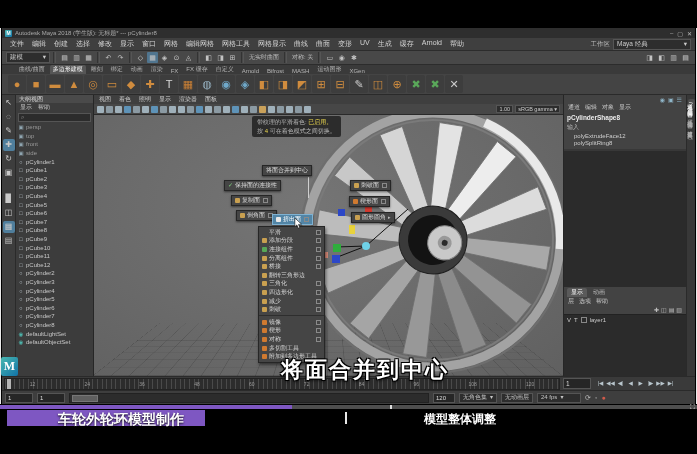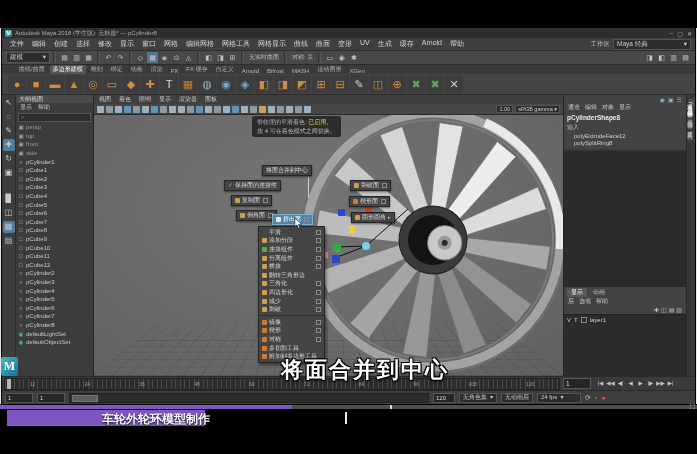--- a/index.html
+++ b/index.html
@@ -117,21 +117,21 @@
      text-shadow:-1px -1px 0 #000,1px -1px 0 #000,-1px 1px 0 #000,1px 1px 0 #000,0 2px 3px rgba(0,0,0,.7);}
   .keybadge{position:absolute;left:20px;top:361px;background:#46729e;border:1px solid #9fc3e0;border-radius:2px;color:#fff;font-size:9px;font-weight:bold;padding:1px 5px;}
   .mlogo{position:absolute;left:1px;top:357px;width:17px;height:19px;background:linear-gradient(135deg,#49b8b0,#1273a8);border-radius:2px;color:#fff;
      font-family:"Liberation Serif",serif;font-weight:bold;font-size:12px;text-align:center;line-height:19px;}
   .progress-track{position:absolute;left:0;top:405px;width:697px;height:4px;background:#4e4e4e;}
   .progress-fill{position:absolute;left:0;top:0;height:4px;background:#7e57c2;}
   .progress-tick{position:absolute;left:390px;top:0;width:2px;height:4px;background:#ddd;}
   .fs-icon{position:absolute;right:2px;top:403px;color:#ddd;font-size:7px;}
   .chapters{position:absolute;left:0;top:410px;width:697px;height:16px;}
   .chap-hl{position:absolute;left:7px;top:0;width:198px;height:16px;background:#7e57c2;}
-  .chap1{position:absolute;left:58px;top:1px;color:#fff;font-size:12px;font-weight:bold;text-shadow:0 1px 2px #000;margin-left:44px;}
+  .chap1{position:absolute;left:58px;top:1px;color:#fff;font-size:14px;font-weight:bold;text-shadow:0 1px 2px #000;}
   .chap-div{position:absolute;left:345px;top:2px;height:12px;border-left:2px dashed #e8e8e8;}
   .chap2{position:absolute;left:410px;top:1px;width:100px;text-align:center;color:#fff;font-size:12px;font-weight:bold;text-shadow:0 1px 2px #000;}
   .cursor{position:absolute;width:8px;height:11px;}
 </style>
 </head>
 <body>
 
 <div class="stage">
 
   <div class="abs" style="left:0;top:0;width:697px;height:28px;background:#000;"></div>
@@ -766,14 +766,15 @@
   <div class="abs" style="left:0;top:404px;width:697px;height:50px;background:#000;"></div>
   <div class="progress-track">
     <div class="progress-fill" style="width:292px;"></div>
     <div class="progress-tick"></div>
   </div>
   <div class="fs-icon">⛶</div>
   <div class="chapters">
     <div class="chap-hl"></div>
     <div class="chap1">车轮外轮环模型制作</div>
     <div class="chap-div"></div>
+    <div class="chap2">模型整体调整</div>
   </div>
 </div>
 
 </body></html>

